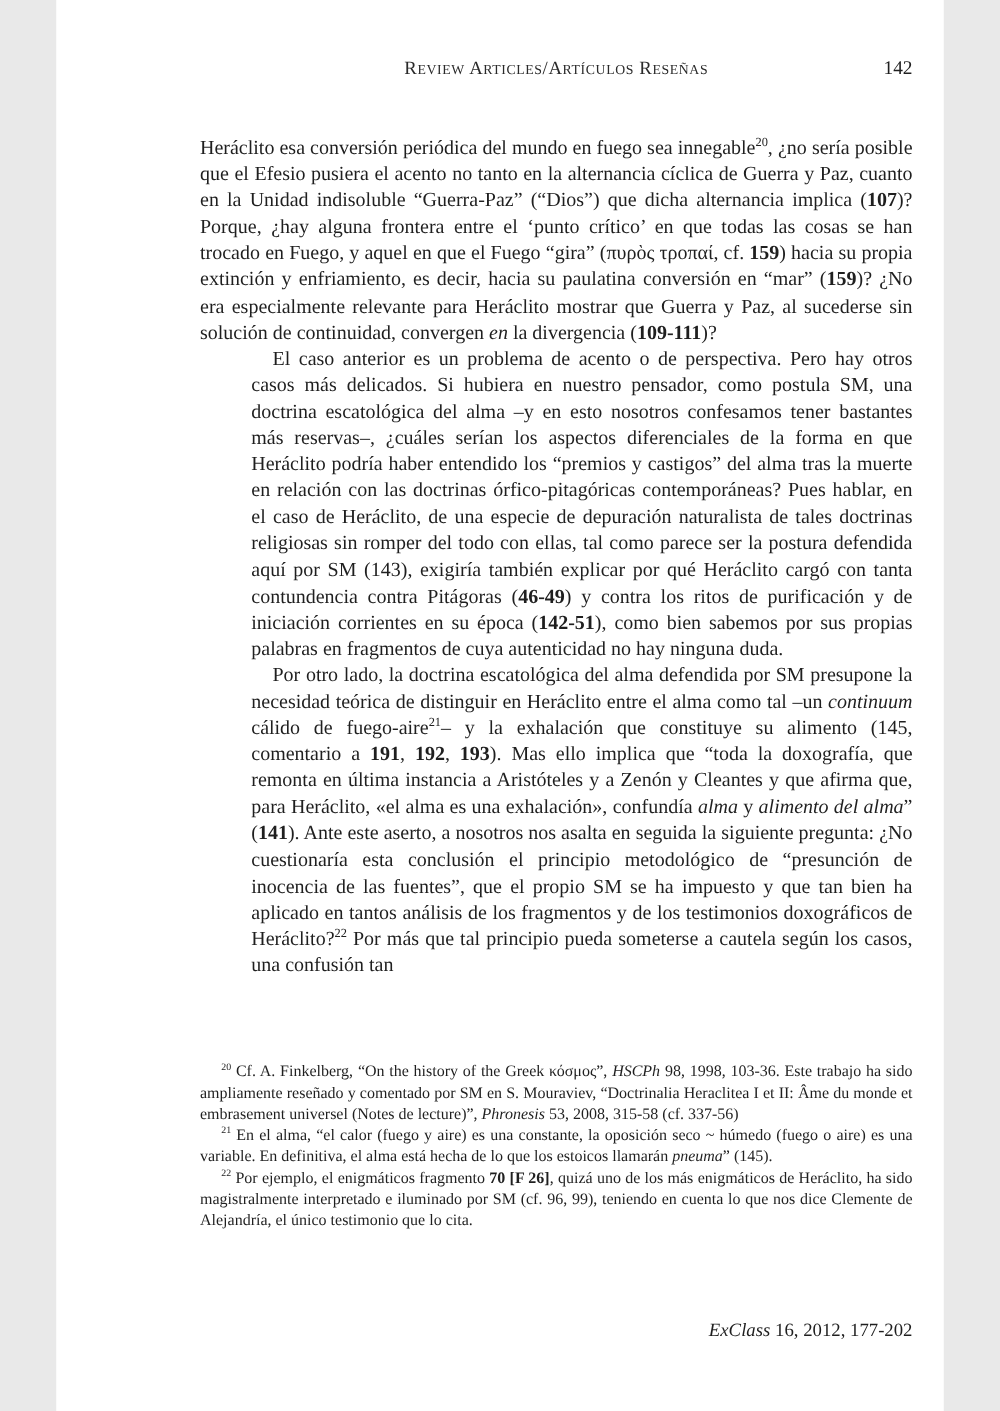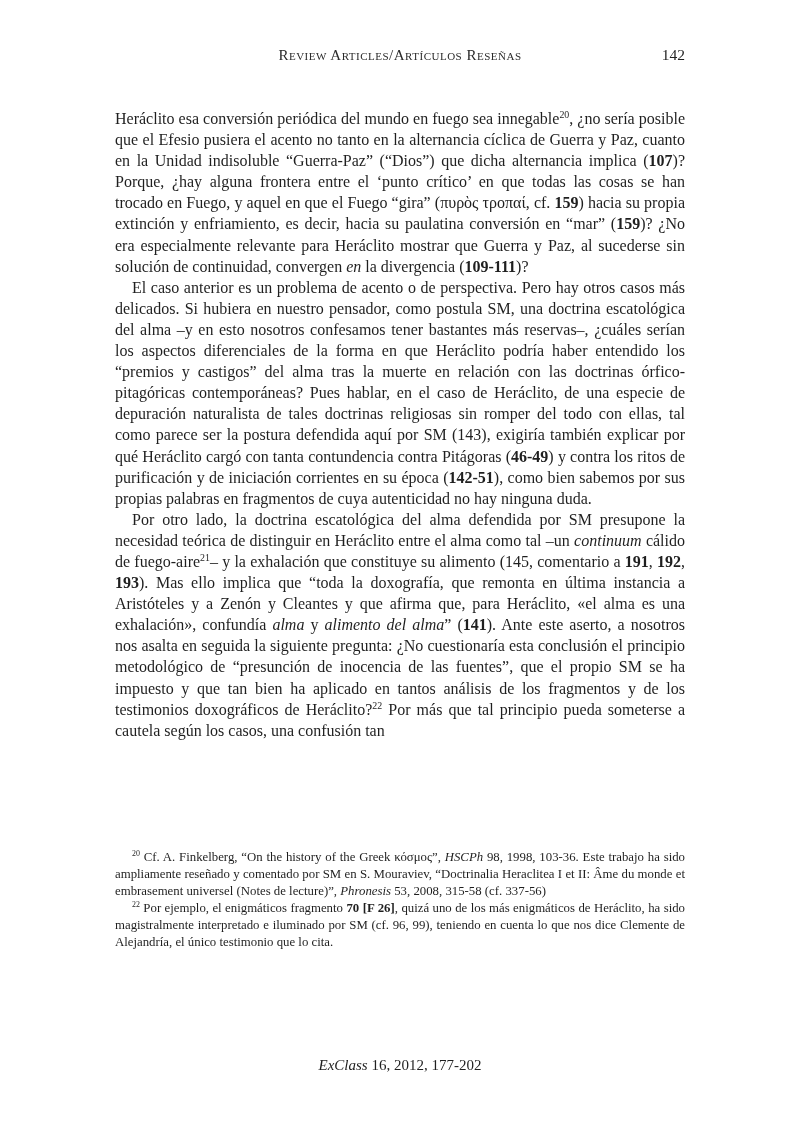--- a/index.html
+++ b/index.html
@@ -1,18 +1,18 @@
 <!DOCTYPE html>
 <html><head>
 <meta charset="utf-8">
 <style>
   html, body { margin: 0; padding: 0; background: #e9e9e9; }
   .page {
     position: relative;
-    width: 800px;
+    width: 710px;
     height: 1129px;
     margin: 0 auto;
     background: #ffffff;
     font-family: "Liberation Serif", "DejaVu Serif", serif;
     color: #1f1f1f;
     overflow: hidden;
   }
   .running-head {
     position: absolute;
     top: 46px;
@@ -39,21 +39,21 @@
     top: 108px;
     left: 115px;
     width: 570px;
   }
   .para {
     margin: 0;
     font-size: 16px;
     line-height: 21.1px;
     text-align: justify;
   }
-  .para.indent { text-indent: 17px; }
+  .para.indent { text-indent: 17px; margin-left: 41px; }
   .para sup, .footnote sup {
     font-size: 62%;
     line-height: 0;
     font-family: Liberation Serif, serif;
   }
   .footnotes {
     position: absolute;
     top: 849px;
     left: 115px;
     width: 570px;
@@ -63,21 +63,21 @@
     font-size: 12.8px;
     line-height: 17px;
     text-align: justify;
     text-indent: 17px;
   }
   .page-footer {
     position: absolute;
     top: 1057px;
     left: 115px;
     width: 570px;
-    text-align: center;
+    text-align: right;
     font-size: 15px;
   }
   .page-footer p { margin: 0; }
 </style>
 </head>
 <body>
 
 <div class="page">
 
   <header class="running-head">
@@ -86,20 +86,21 @@
   </header>
 
   <main class="body-text">
     <p class="para"><span>Heráclito esa conversión periódica del mundo en fuego sea innegable</span><sup>20</sup><span>, ¿no sería posible que el Efesio pusiera el acento no tanto en la alternancia cíclica de Guerra y Paz, cuanto en la Unidad indisoluble “Guerra-Paz” (“Dios”) que dicha alternancia implica (</span><span style="font-weight: bold;">107</span><span>)? Porque, ¿hay alguna frontera entre el ‘punto crítico’ en que todas las cosas se han trocado en Fuego, y aquel en que el Fuego “gira” (πυρὸς τροπαί, cf. </span><span style="font-weight: bold;">159</span><span>) hacia su propia extinción y enfriamiento, es decir, hacia su paulatina conversión en “mar” (</span><span style="font-weight: bold;">159</span><span>)? ¿No era especialmente relevante para Heráclito mostrar que Guerra y Paz, al sucederse sin solución de continuidad, convergen </span><span style="font-style: italic;">en</span><span> la divergencia (</span><span style="font-weight: bold;">109-111</span><span>)?</span></p>
     <p class="para indent"><span>El caso anterior es un problema de acento o de perspectiva. Pero hay otros casos más delicados. Si hubiera en nuestro pensador, como postula SM, una doctrina escatológica del alma –y en esto nosotros confesamos tener bastantes más reservas–, ¿cuáles serían los aspectos diferenciales de la forma en que Heráclito podría haber entendido los “premios y castigos” del alma tras la muerte en relación con las doctrinas órfico-pitagóricas contemporáneas? Pues hablar, en el caso de Heráclito, de una especie de depuración naturalista de tales doctrinas religiosas sin romper del todo con ellas, tal como parece ser la postura defendida aquí por SM (143), exigiría también explicar por qué Heráclito cargó con tanta contundencia contra Pitágoras (</span><span style="font-weight: bold;">46-49</span><span>) y contra los ritos de purificación y de iniciación corrientes en su época (</span><span style="font-weight: bold;">142-51</span><span>), como bien sabemos por sus propias palabras en fragmentos de cuya autenticidad no hay ninguna duda.</span></p>
     <p class="para indent"><span>Por otro lado, la doctrina escatológica del alma defendida por SM presupone la necesidad teórica de distinguir en Heráclito entre el alma como tal –un </span><span style="font-style: italic;">continuum</span><span> cálido de fuego-aire</span><sup>21</sup><span>– y la exhalación que constituye su alimento (145, comentario a </span><span style="font-weight: bold;">191</span><span>, </span><span style="font-weight: bold;">192</span><span>, </span><span style="font-weight: bold;">193</span><span>). Mas ello implica que “toda la doxografía, que remonta en última instancia a Aristóteles y a Zenón y Cleantes y que afirma que, para Heráclito, «el alma es una exhalación», confundía </span><span style="font-style: italic;">alma</span><span> y </span><span style="font-style: italic;">alimento del alma</span><span>” (</span><span style="font-weight: bold;">141</span><span>). Ante este aserto, a nosotros nos asalta en seguida la siguiente pregunta: ¿No cuestionaría esta conclusión el principio metodológico de “presunción de inocencia de las fuentes”, que el propio SM se ha impuesto y que tan bien ha aplicado en tantos análisis de los fragmentos y de los testimonios doxográficos de Heráclito?</span><sup>22</sup><span> Por más que tal principio pueda someterse a cautela según los casos, una confusión tan</span></p>
   </main>
 
   <section class="footnotes">
     <p class="footnote"><sup>20</sup><span> Cf. A. Finkelberg, “On the history of the Greek κόσμος”, </span><span style="font-style: italic;">HSCPh</span><span> 98, 1998, 103-36. Este trabajo ha sido ampliamente reseñado y comentado por SM en S. Mouraviev, “Doctrinalia Heraclitea I et II: Âme du monde et embrasement universel (Notes de lecture)”, </span><span style="font-style: italic;">Phronesis</span><span> 53, 2008, 315-58 (cf. 337-56)</span></p>
+    <p class="footnote"><sup>21</sup><span> En el alma, “el calor (fuego y aire) es una constante, la oposición seco ~ húmedo (fuego o aire) es una variable. En definitiva, el alma está hecha de lo que los estoicos llamarán </span><span style="font-style: italic;">pneuma</span><span>” (145).</span></p>
     <p class="footnote"><sup>22</sup><span> Por ejemplo, el enigmáticos fragmento </span><span style="font-weight: bold;">70 [F 26]</span><span>, quizá uno de los más enigmáticos de Heráclito, ha sido magistralmente interpretado e iluminado por SM (cf. 96, 99), teniendo en cuenta lo que nos dice Clemente de Alejandría, el único testimonio que lo cita.</span></p>
   </section>
 
   <footer class="page-footer">
     <p><span style="font-style: italic;">ExClass</span><span> 16, 2012, 177-202</span></p>
   </footer>
 
 </div>
 
 </body></html>

